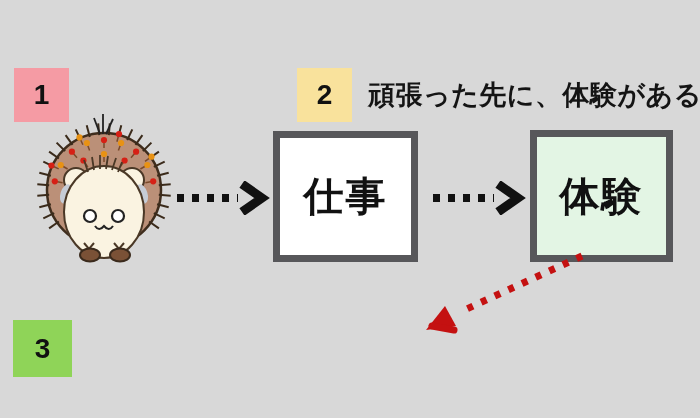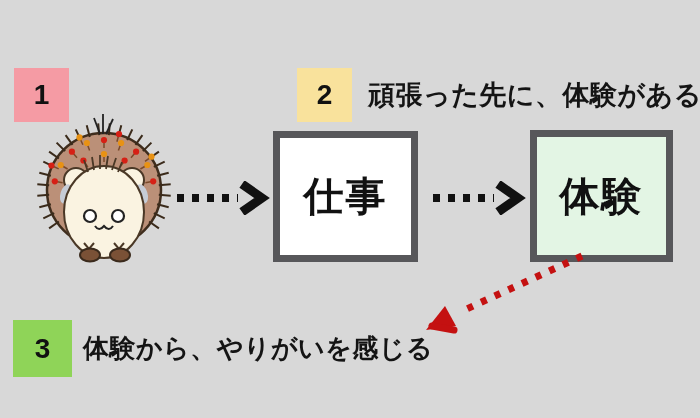--- a/index.html
+++ b/index.html
@@ -56,21 +56,20 @@
     <div class="badge" style="background-color: rgb(249, 226, 156);">
       <span>2</span>
     </div>
     <div class="step-text">頑張った先に、体験がある</div>
   </div>
 
   <div class="step-row row-3">
     <div class="badge" style="background-color: rgb(143, 212, 88);">
       <span>3</span>
     </div>
-    <div class="step-text">体験から、やりがいを感じる</div>
   </div>
 
   <svg class="hedgehog" width="152" height="158" viewBox="0 0 152 158">
 
     <circle cx="78" cy="84" r="57" fill="#bb9078" stroke="#3f2d1d" stroke-width="2.5"></circle>
     <g id="spikes" stroke="#3a2a1a" stroke-width="2">
         <line x1="32.9" y1="115.5" x2="23.1" y2="122.4"></line>
         <line x1="28.2" y1="107.2" x2="17.3" y2="112.3"></line>
         <line x1="24.9" y1="98.2" x2="13.3" y2="101.3"></line>
         <line x1="23.2" y1="88.8" x2="11.3" y2="89.8"></line>

